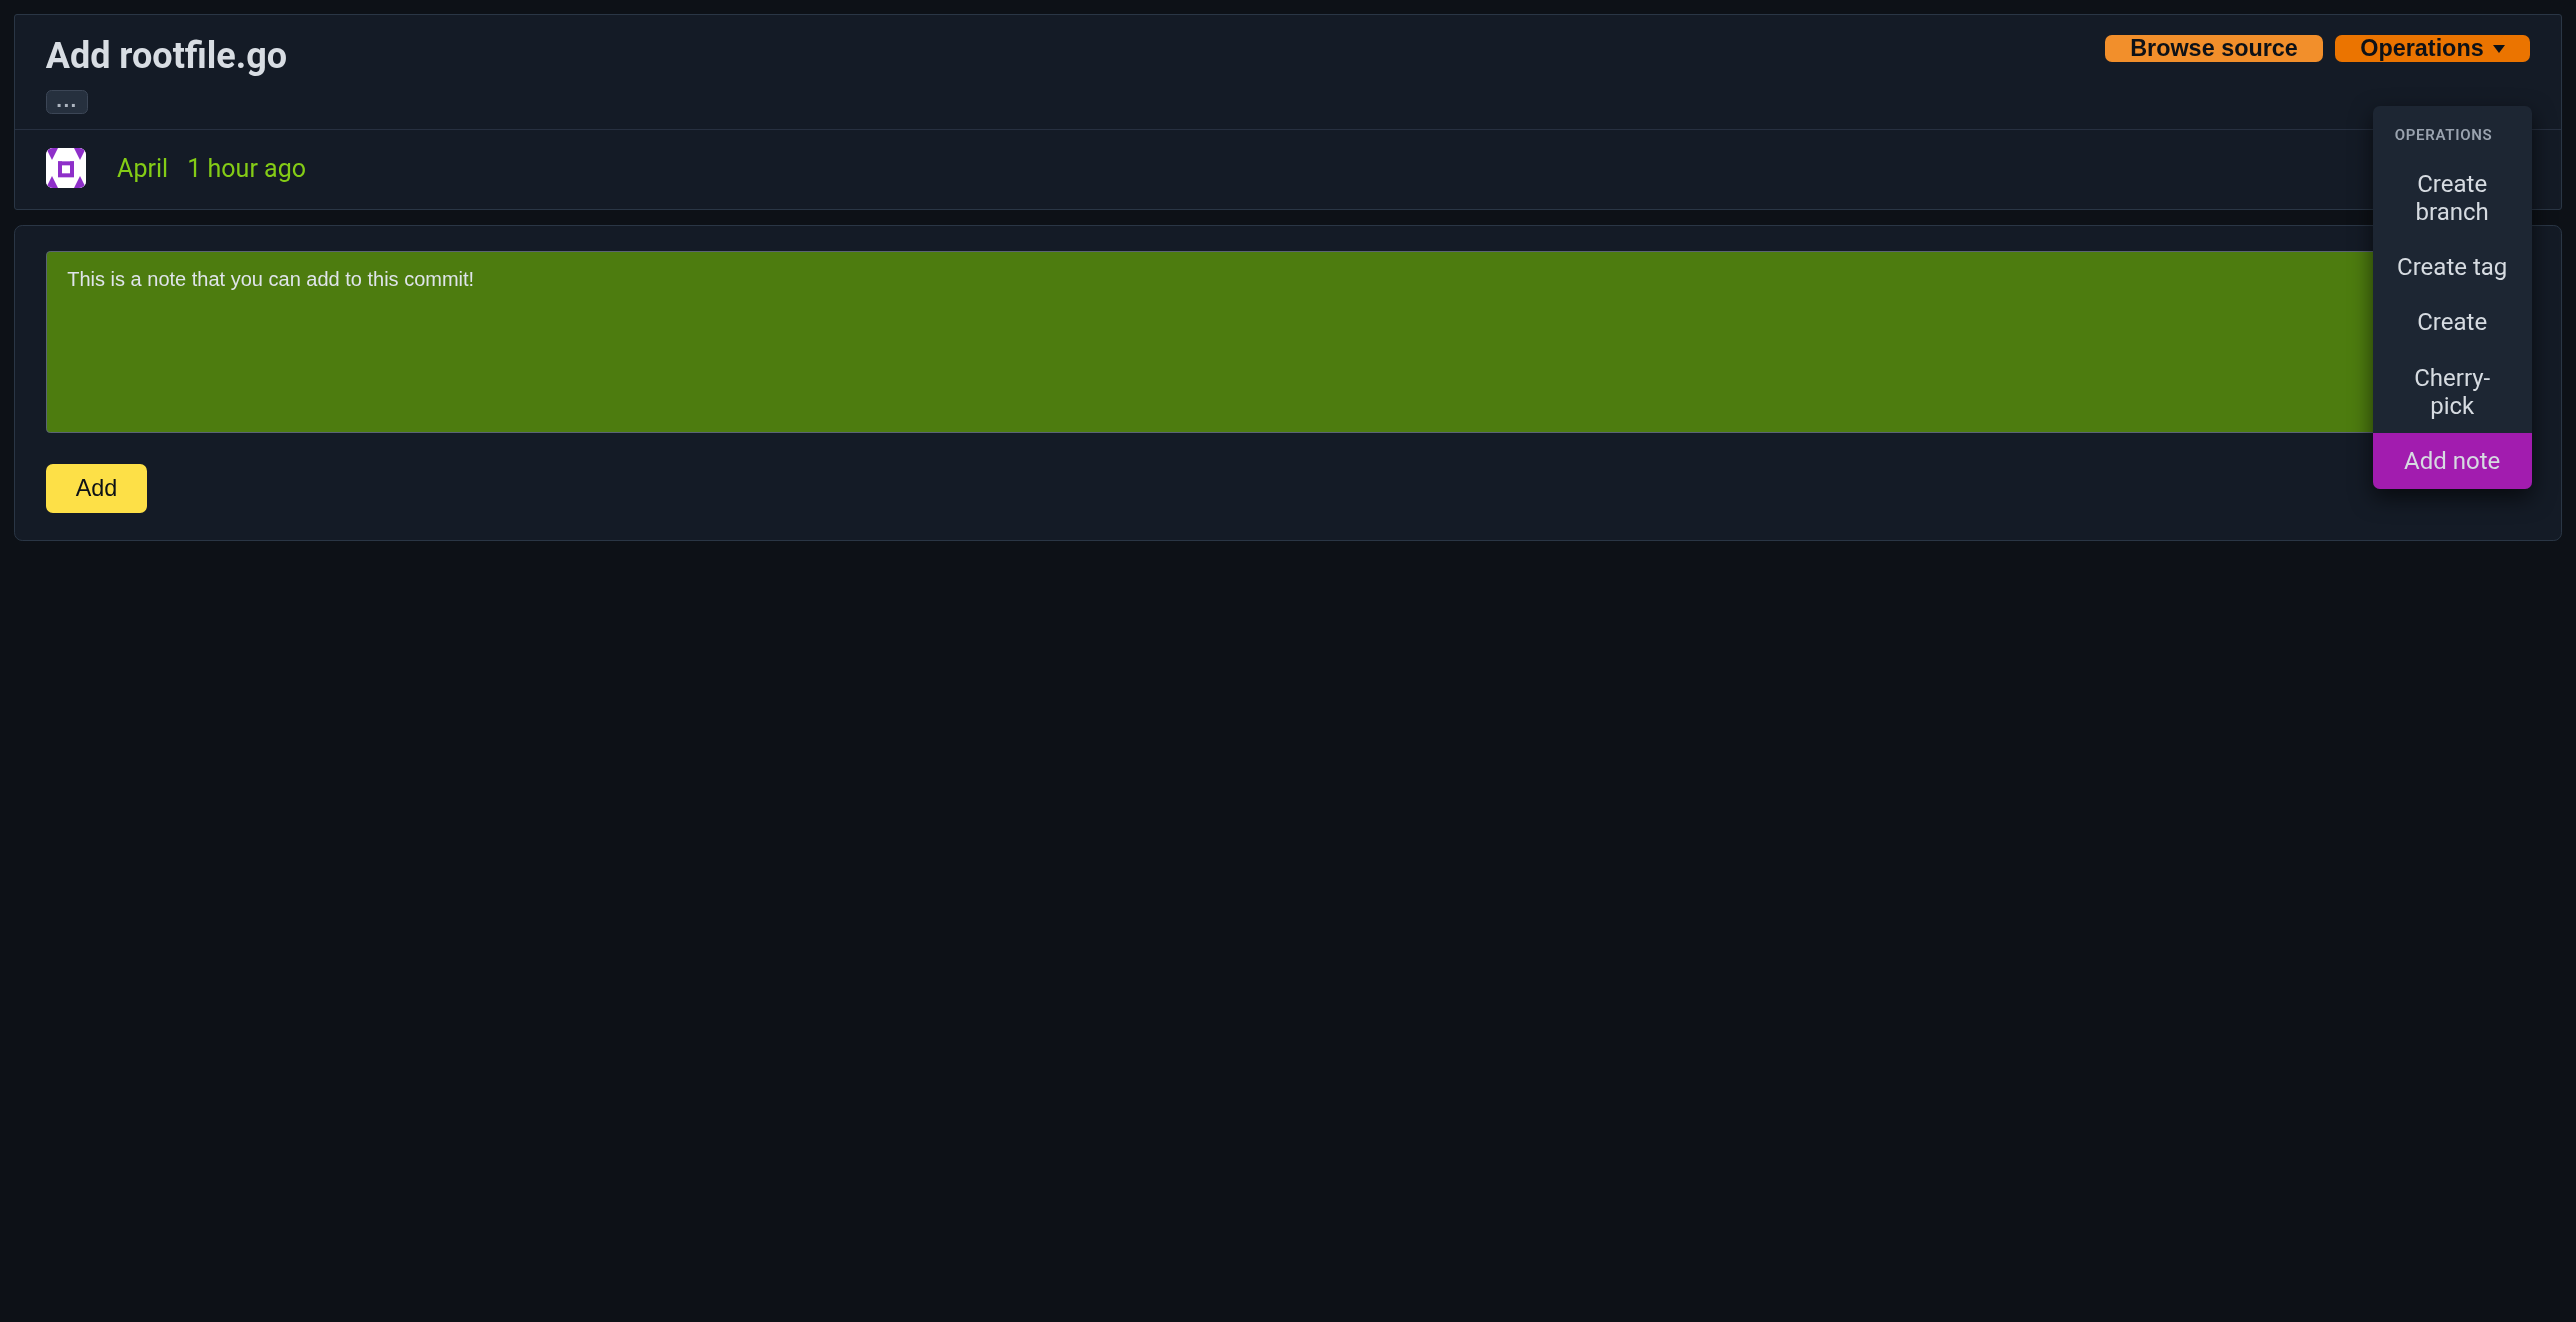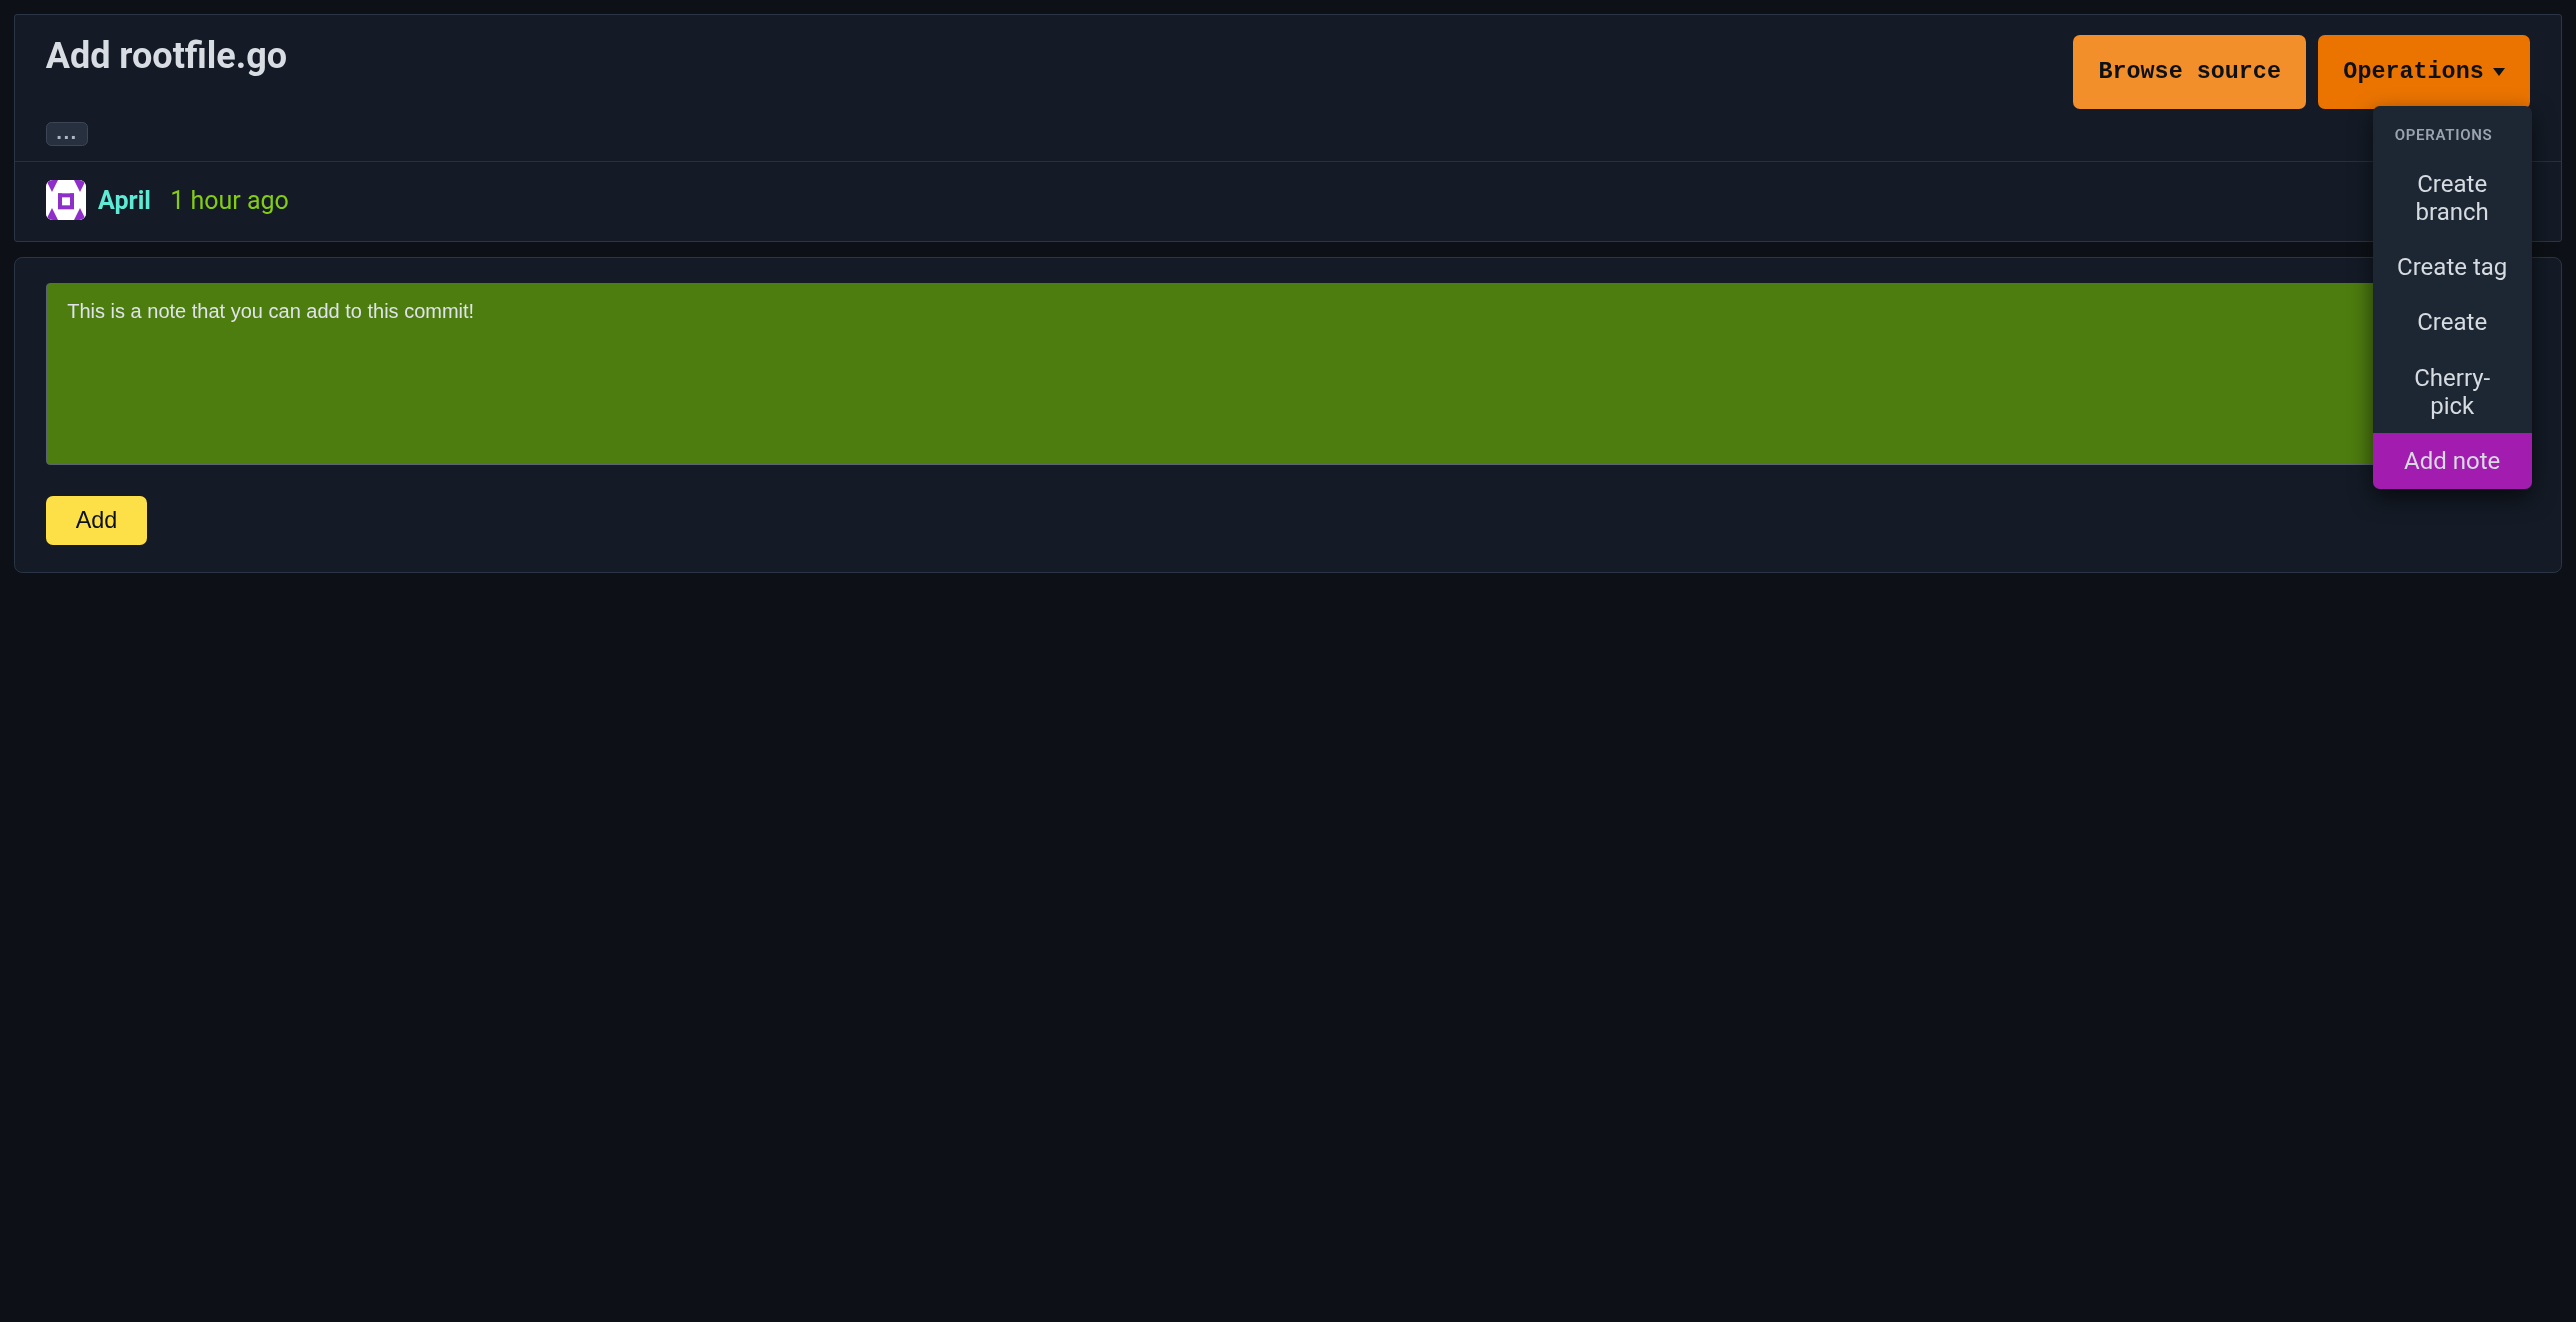--- a/index.html
+++ b/index.html
@@ -30,29 +30,28 @@
     color: #d8dde3;
   }
   .button-group {
     display: flex;
     gap: 12.4px;
     position: relative;
   }
   .btn {
     font-size: 23.4px;
     font-weight: 600;
-    padding: 24px 25px;
+    padding: 0 25px;
     border-radius: 6.9px;
     border: none;
     cursor: pointer;
     color: #0d1117;
     display: flex;
     align-items: center;
     gap: 9.6px;
-    font-family: Liberation Mono, monospace;
   }
   .btn-browse { background: #f28f2b; }
   .btn-ops   { background: #eb7400; position: relative; }
   .caret {
     width: 0; height: 0;
     border-left: 6.9px solid transparent;
     border-right: 6.9px solid transparent;
     border-top: 8.2px solid #0d1117;
     display: inline-block;
   }
@@ -90,23 +89,24 @@
   .avatar {
     width: 40px; height: 40px;
     border-radius: 6.9px;
     background: #ffffff;
     position: relative;
     overflow: hidden;
     flex-shrink: 0;
   }
   .avatar svg { width: 100%; height: 100%; display: block; }
   .author {
-    color: #5eead4;
-    font-weight: 700;
+    color: #84cc16;
+    font-weight: 400;
     font-size: 25px;
+    margin-left: 19px;
   }
   .timeago {
     color: #84cc16;
     font-size: 25px;
     margin-left: 6.9px;
   }
   .commit-label {
     color: #c4cad2;
     font-size: 25px;
   }

